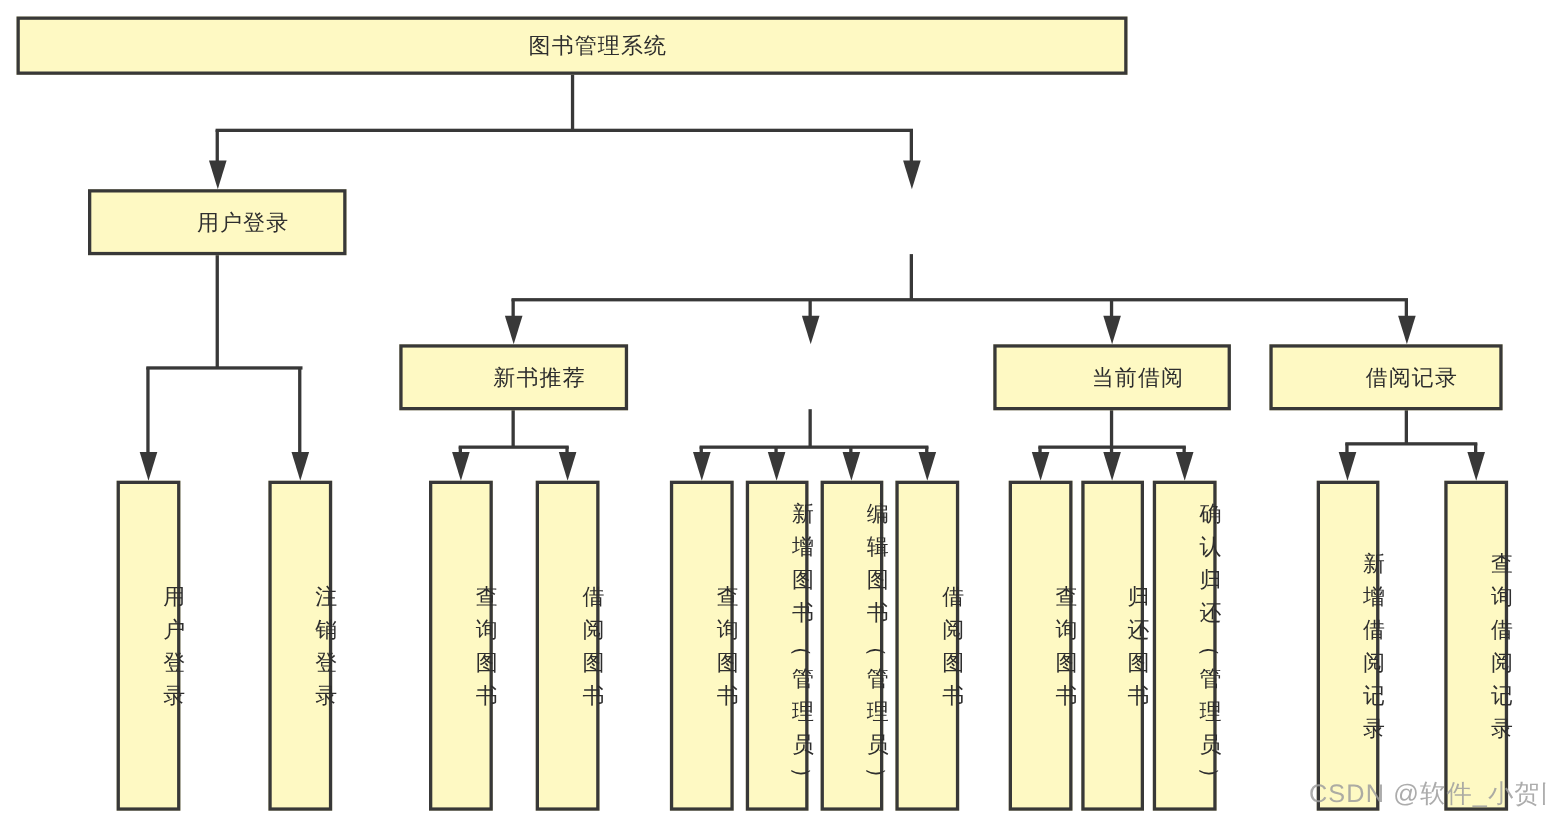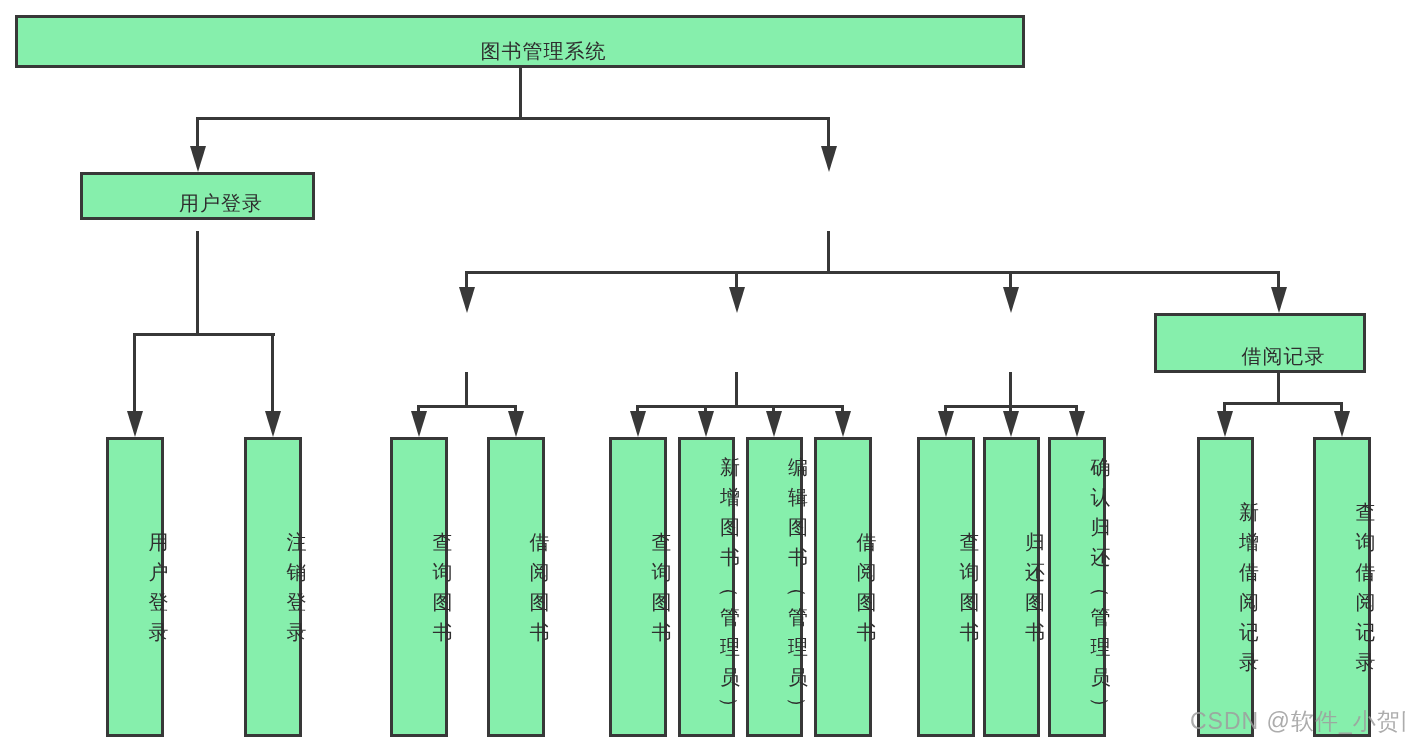--- a/index.html
+++ b/index.html
@@ -4,22 +4,22 @@
 <style>
   html,body{margin:0;padding:0;background:#fff;}
   .stage{
     position:relative;width:1405px;height:747px;overflow:hidden;
     background:var(--background,#ffffff);
     font-family:"Liberation Sans",sans-serif;
   }
   .box{
     position:absolute;box-sizing:border-box;
     border:3px solid var(--line,#383838);
-    background:#86efac;
-    display:flex;align-items:flex-end;justify-content:center;
+    background:#fef9c3;
+    display:flex;align-items:center;justify-content:center;
     z-index:2;
     padding-left:47px;
   }
   .hlabel{
     font-size:20px;color:var(--text,#2e2e2e);letter-spacing:1px;white-space:nowrap;
   }
   .vlabel{
     display:flex;flex-direction:column;align-items:center;justify-content:center;
     height:100%;color:var(--text,#2e2e2e);
   }
@@ -50,21 +50,21 @@
     <span class="hlabel">图书管理系统</span>
   </div>
 
   <div class="vline" style="left:519px;top:67px;height:52px"></div>
   <div class="hline" style="left:196px;top:117px;width:634px"></div>
   <div class="vline" style="left:196px;top:118px;height:32px"></div>
   <div class="tri" style="left:190px;top:146px"></div>
   <div class="vline" style="left:827px;top:118px;height:32px"></div>
   <div class="tri" style="left:821px;top:146px"></div>
 
-  <div class="box" style="left:80px;top:172px;width:235px;height:48px">
+  <div class="box" style="left:80px;top:172px;width:235px;height:60px">
     <span class="hlabel">用户登录</span>
   </div>
 
   <div class="vline" style="left:196px;top:231px;height:104px"></div>
   <div class="hline" style="left:133px;top:333px;width:142px"></div>
   <div class="vline" style="left:133px;top:334px;height:80px"></div>
   <div class="tri" style="left:127px;top:411px"></div>
   <div class="vline" style="left:271px;top:334px;height:80px"></div>
   <div class="tri" style="left:265px;top:411px"></div>
 
@@ -72,20 +72,26 @@
   <div class="hline" style="left:465px;top:271px;width:815px"></div>
   <div class="vline" style="left:465px;top:272px;height:18px"></div>
   <div class="tri" style="left:459px;top:287px"></div>
   <div class="vline" style="left:735px;top:272px;height:18px"></div>
   <div class="tri" style="left:729px;top:287px"></div>
   <div class="vline" style="left:1009px;top:272px;height:18px"></div>
   <div class="tri" style="left:1003px;top:287px"></div>
   <div class="vline" style="left:1277px;top:272px;height:18px"></div>
   <div class="tri" style="left:1271px;top:287px"></div>
 
+  <div class="box" style="left:363px;top:313px;width:208px;height:60px">
+    <span class="hlabel">新书推荐</span>
+  </div>
+  <div class="box" style="left:903px;top:313px;width:216px;height:60px">
+    <span class="hlabel">当前借阅</span>
+  </div>
   <div class="box" style="left:1154px;top:313px;width:212px;height:60px">
     <span class="hlabel">借阅记录</span>
   </div>
 
   <div class="vline" style="left:465px;top:372px;height:35px"></div>
   <div class="hline" style="left:417px;top:405px;width:100px"></div>
   <div class="vline" style="left:417px;top:406px;height:8px"></div>
   <div class="tri" style="left:411px;top:411px"></div>
   <div class="vline" style="left:514px;top:406px;height:8px"></div>
   <div class="tri" style="left:508px;top:411px"></div>

